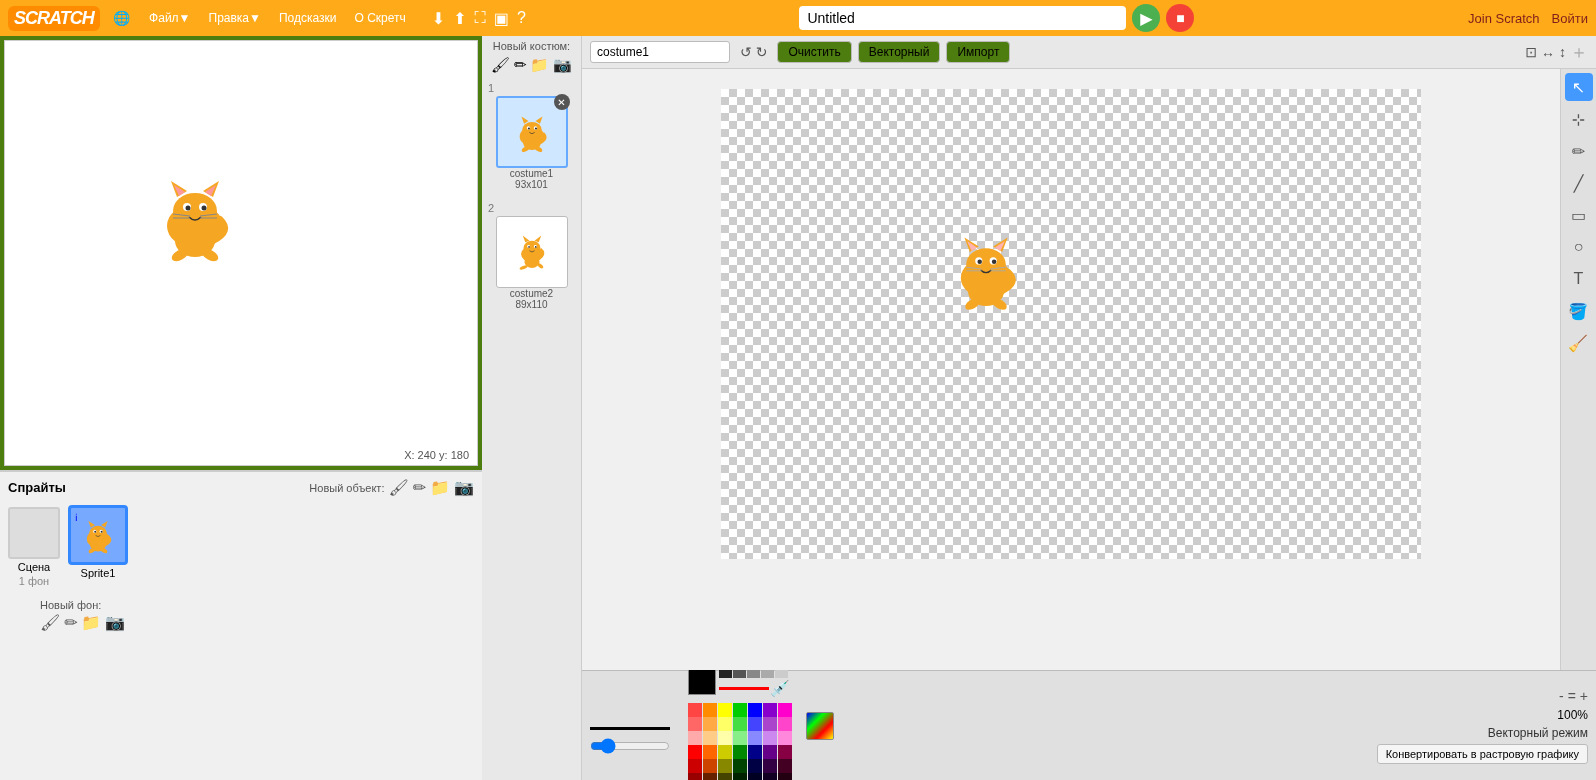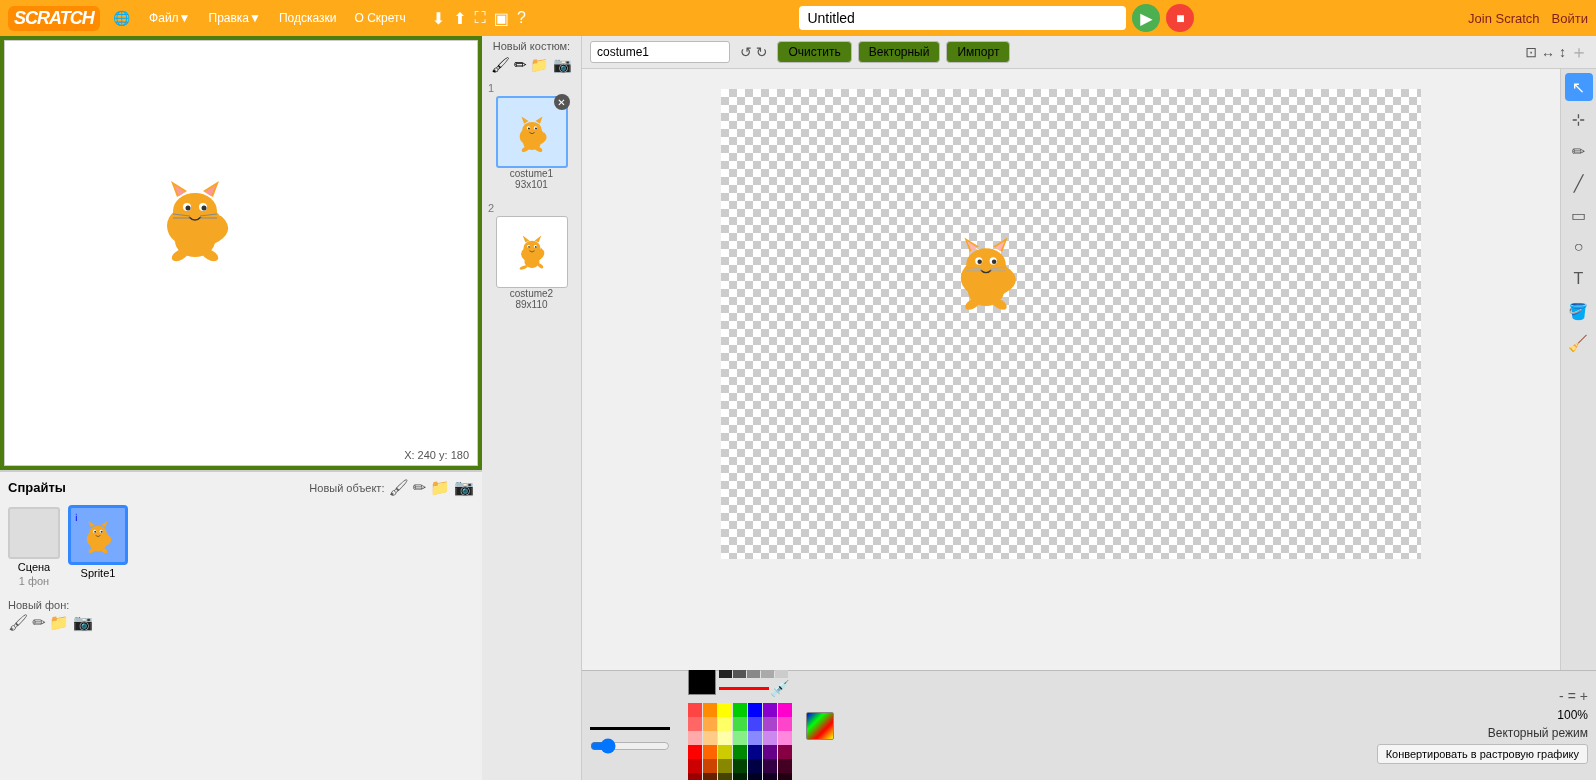--- a/index.html
+++ b/index.html
@@ -88,21 +88,21 @@
     .sprite-thumb {
       width: 60px; height: 60px; background: #77aaff; border: 3px solid #3388ff;
       display: flex; align-items: center; justify-content: center; font-size: 26px;
       border-radius: 4px; position: relative;
     }
     .sprite-info-icon {
       position: absolute; top: 2px; left: 4px; font-size: 10px; color: #00f; cursor: pointer;
     }
     .sprite-name { font-size: 11px; text-align: left; margin-top: 2px; }
     .new-bg-section {
-      margin-top: 6px; padding: 2px 4px;
+      margin-top: 6px; padding: 2px 4px; margin-left: 32px;
     }
     .new-bg-label { font-size: 11px; color: #555; margin-bottom: 2px; }
     .new-bg-icons { display: flex; gap: 4px; }
 
     
     .right-panel {
       flex: 1; display: flex; flex-direction: column; background: #e0e0e0;
     }
 
     

